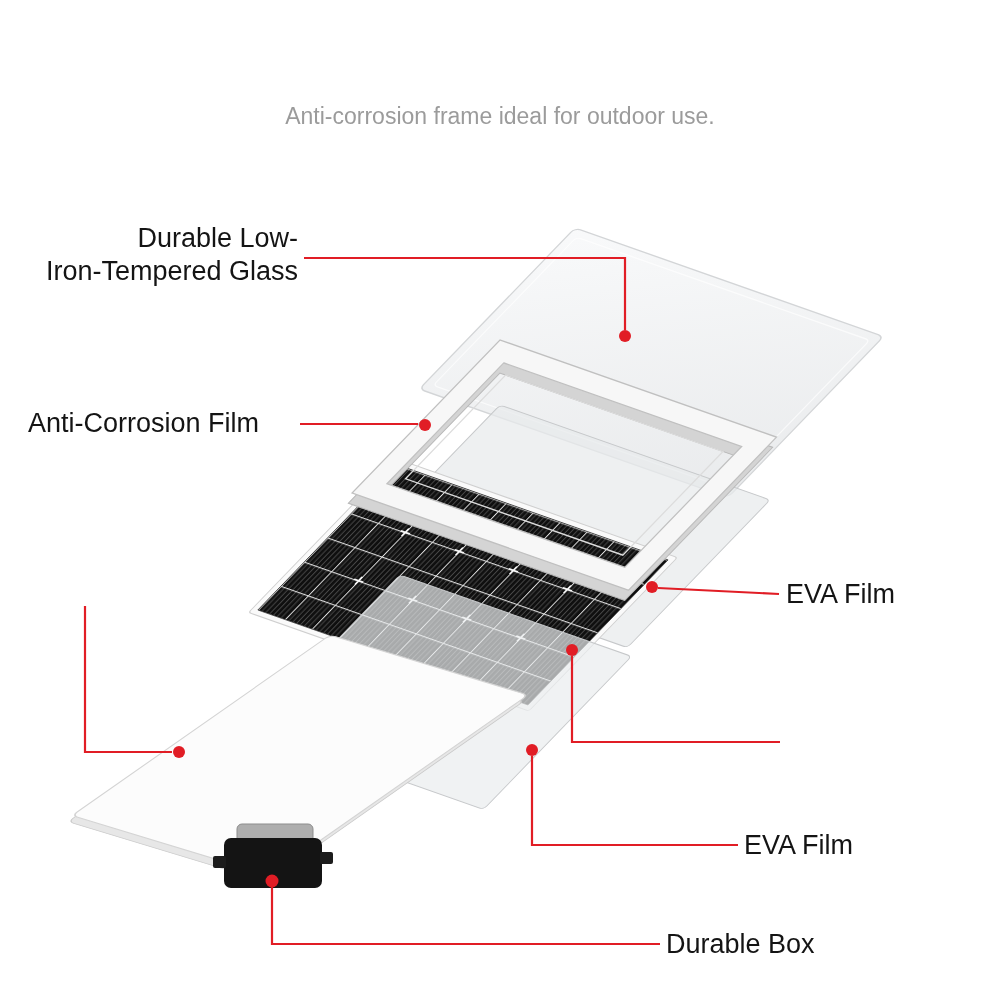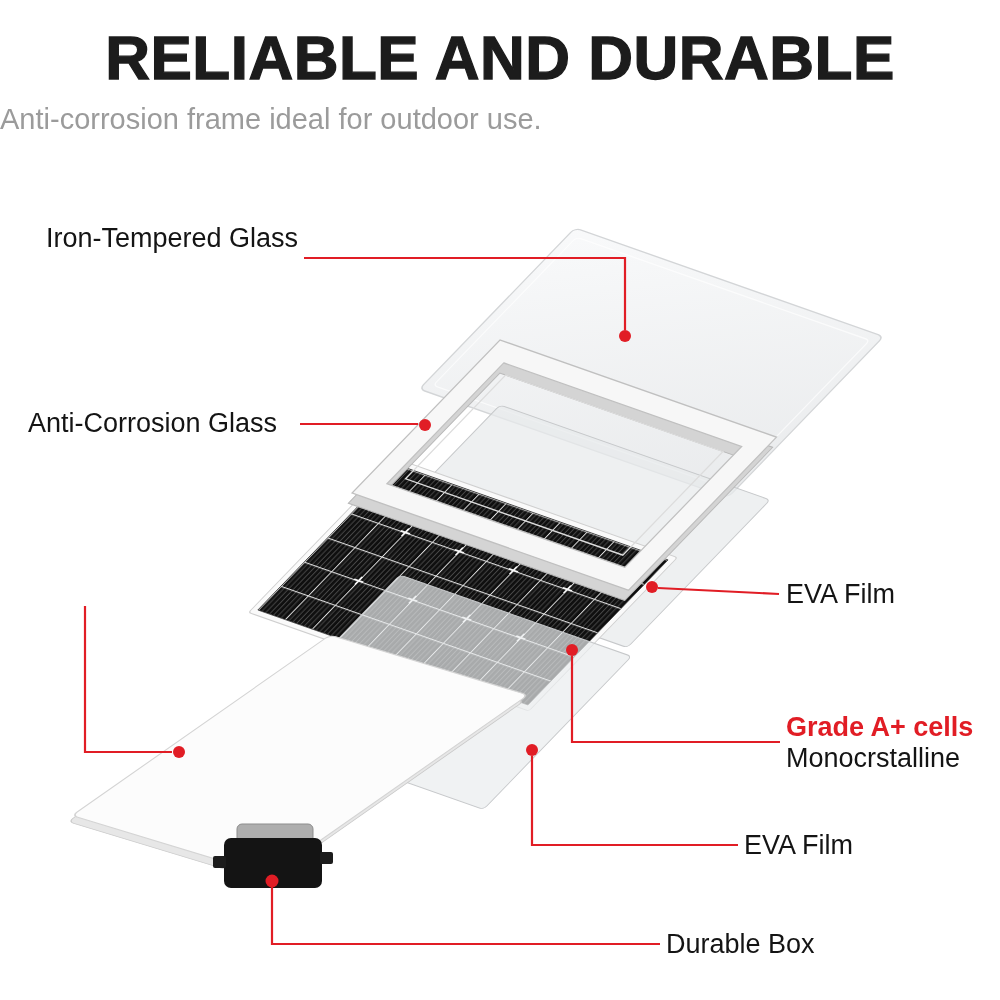--- a/index.html
+++ b/index.html
@@ -1,36 +1,35 @@
 <!DOCTYPE html>
 <html style="--accent: #e11d25; --heading: #1c1c1c; --subtle: #9b9b9b;"><head>
 <meta charset="utf-8">
 <style>
   html,body{margin:0;padding:0;background:#ffffff;}
   .stage{position:relative;width:1000px;height:1000px;background:#fff;overflow:hidden;
          font-family:"Liberation Sans", sans-serif;color:#141414;}
   .title{position:absolute;top:22px;left:0;width:100%;text-align:center;
          font-size:62px;font-weight:bold;letter-spacing:.5px;color:var(--heading,#1c1c1c);
          -webkit-text-stroke:1.3px currentColor;}
-  .subtitle{position:absolute;top:103px;left:0;width:100%;
-            font-size:29px;color:var(--subtle,#9b9b9b);}
+  .subtitle{position:absolute;top:103px;left:0;width:100%;text-align:center;
+            font-size:23px;color:var(--subtle,#9b9b9b);}
   .lbl{position:absolute;font-size:27px;line-height:33px;white-space:nowrap;color:#141414;}
   .lbl .ln{display:block;}
   .align-right{text-align:right;}
   .red-bold{color:var(--accent,#e11d25);font-weight:bold;}
   .diagram{position:absolute;left:0;top:0;width:1000px;height:1000px;}
   .accent-stroke{stroke:var(--accent,#e11d25);}
   .accent-fill{fill:var(--accent,#e11d25);}
 </style>
 </head>
 <body>
 
 <div class="stage">
 
-  <div class="title">RELIABLE AND DURABLE</div>
   <div class="subtitle">Anti-corrosion frame ideal for outdoor use.</div>
 
   <svg class="diagram" viewBox="0 0 1000 1000">
     <defs>
       <linearGradient id="gGlass" x1="0" y1="0" x2="1" y2="1">
         <stop offset="0" stop-color="#f8f9fa" stop-opacity="0.9"></stop>
         <stop offset="1" stop-color="#e4e6e8" stop-opacity="0.8"></stop>
       </linearGradient>
       <pattern id="cellpat" width="42" height="45" patternUnits="userSpaceOnUse">
         <rect width="42" height="45" fill="#0f0f0f"></rect>
@@ -96,30 +95,27 @@
       <circle class="accent-fill" cx="425" cy="425" r="6"></circle>
       <circle class="accent-fill" cx="179" cy="752" r="6"></circle>
       <circle class="accent-fill" cx="652" cy="587" r="6"></circle>
       <circle class="accent-fill" cx="572" cy="650" r="6"></circle>
       <circle class="accent-fill" cx="532" cy="750" r="6"></circle>
       <circle class="accent-fill" cx="272" cy="881" r="6.5"></circle>
     </g>
   </svg>
 
   <div class="lbl align-right" style="left:30px;top:222px;width:268px;">
+    <span class="ln">Durable Low-</span>
     <span class="ln">Iron-Tempered Glass</span>
   </div>
 
-  <div class="lbl" style="left:28px;top:407px;">Anti-Corrosion Glass</div>
+  <div class="lbl" style="left:28px;top:407px;">Anti-Corrosion Film</div>
 
 
   <div class="lbl" style="left:786px;top:578px;">EVA Film</div>
 
-  <div class="lbl" style="left:786px;top:712px;line-height:31px;">
-    <span class="ln red-bold">Grade A+ cells</span>
-    <span class="ln">Monocrstalline</span>
-  </div>
 
   <div class="lbl" style="left:744px;top:829px;">EVA Film</div>
 
   <div class="lbl" style="left:666px;top:928px;">Durable Box</div>
 
 </div>
 
 </body></html>

